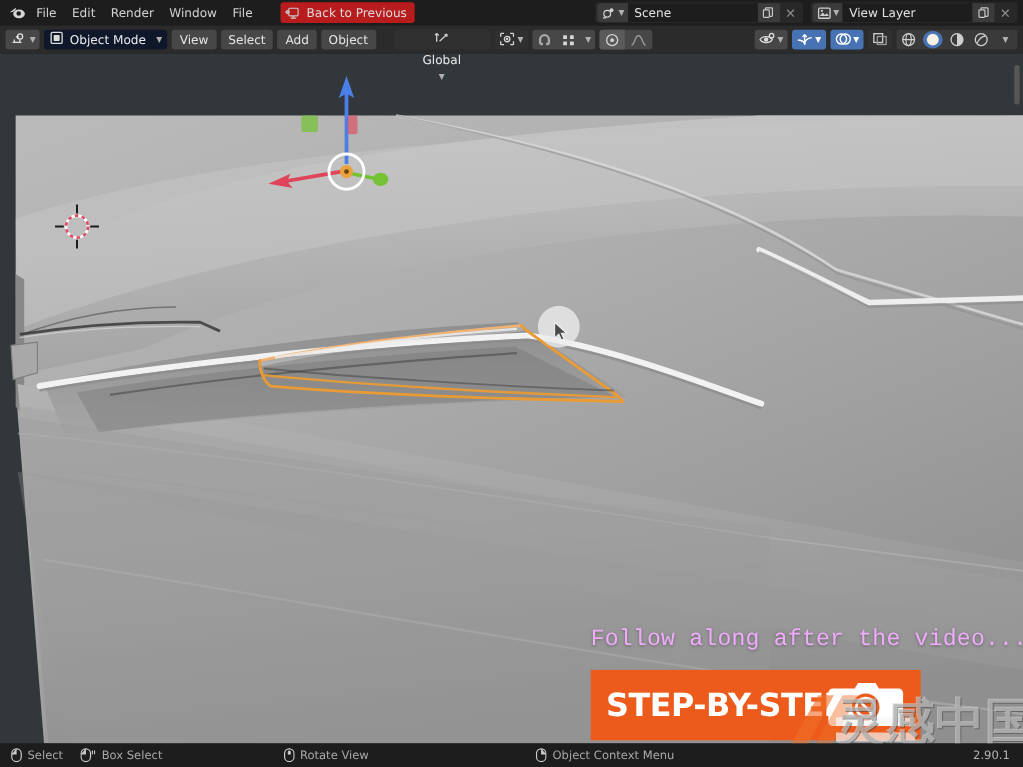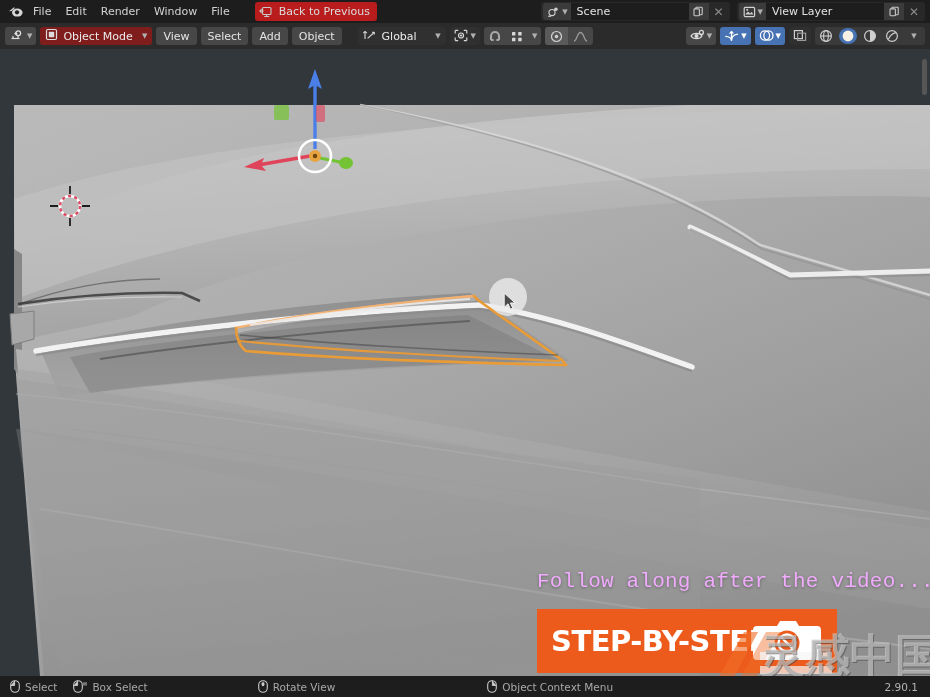--- a/index.html
+++ b/index.html
@@ -80,29 +80,29 @@
     display: flex; align-items: center; justify-content: center;
     color: #e4e4e4; font-size: 11px; padding: 0 7px; white-space: nowrap;
   }
   .editor-type {
     display: flex; align-items: center; gap: 3px;
     background: #474747; border-radius: 3px; height: 18px; padding: 0 4px 0 5px;
     color: #e0e0e0;
   }
   .mode-select {
     display: flex; align-items: center; gap: 5px;
-    background: #7f1d1d; border-radius: 3px; height: 18px;
+    background: #0f172a; border-radius: 3px; height: 18px;
     padding: 0 5px; color: #eaeaea; font-size: 11px; min-width: 112px;
   }
   .mode-select .lbl { flex: 1; }
   .sep { width: 8px; }
   .orient-select {
     display: flex; align-items: center; gap: 5px;
     background: #303030; border-radius: 3px; height: 18px;
-    padding: 0 5px; color: #eaeaea; font-size: 11px; min-width: 88px;
+    padding: 0 5px; color: #eaeaea; font-size: 11px; min-width: 88px; flex-direction: column;
   }
   .orient-select .lbl { flex: 1; }
   .pivot-btn {
     display: flex; align-items: center; gap: 3px;
     background: #303030; border-radius: 3px; height: 18px; padding: 0 4px;
     color: #d8d8d8;
   }
   .snap-group {
     display: flex; align-items: center; background: #474747; border-radius: 3px; height: 18px;
   }

